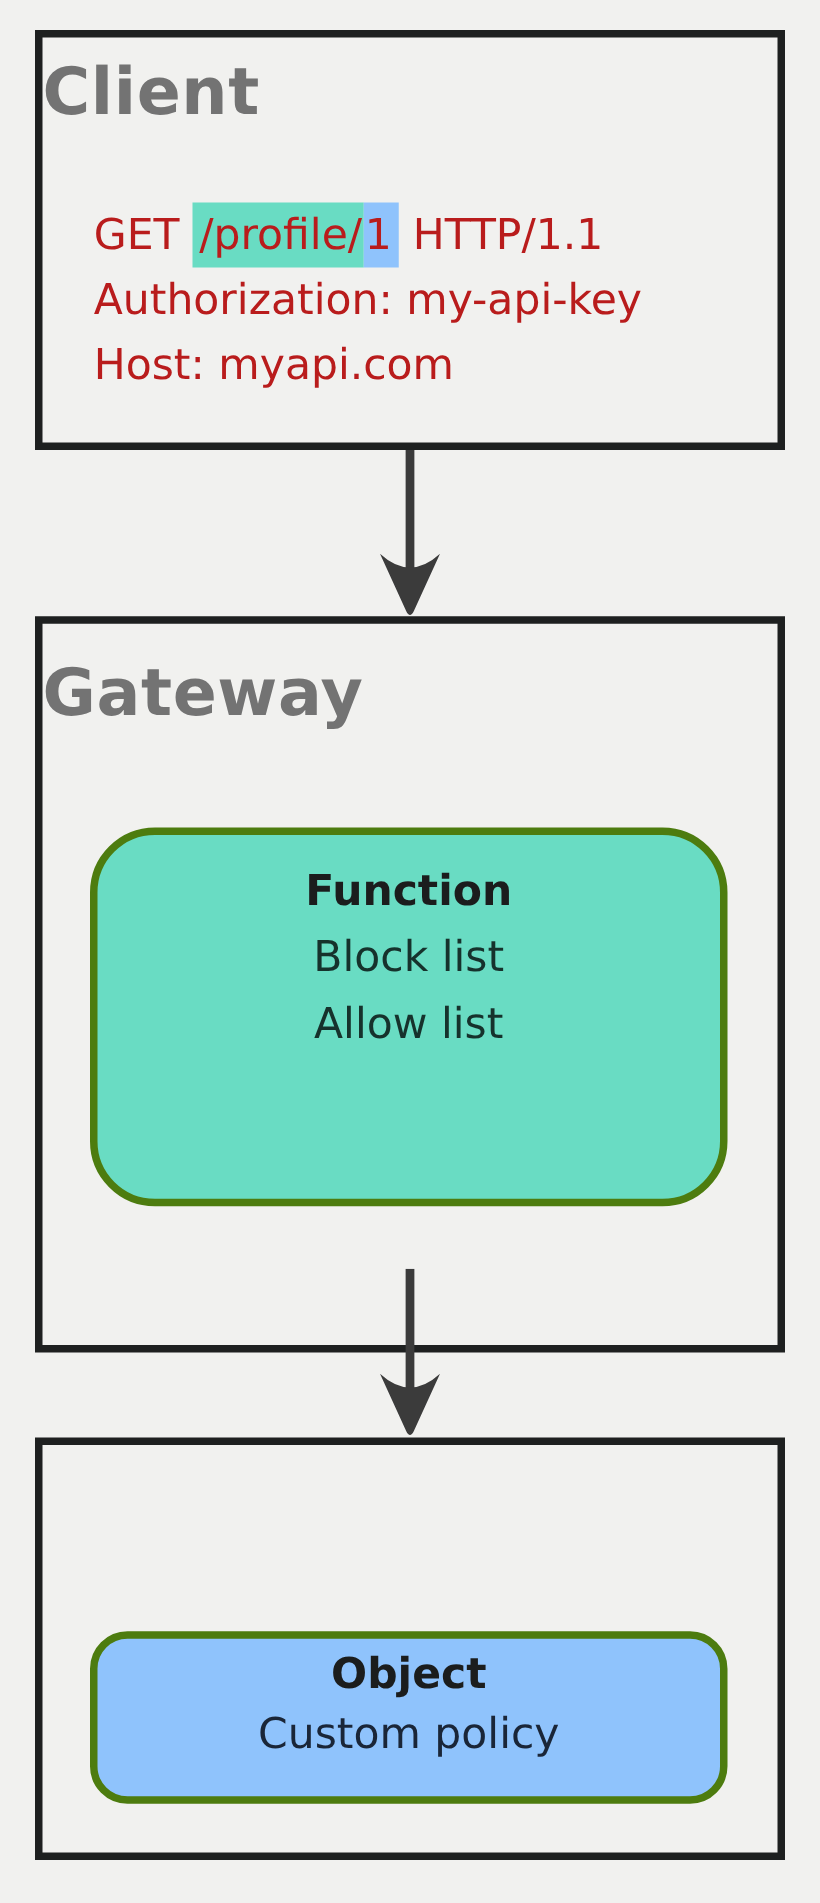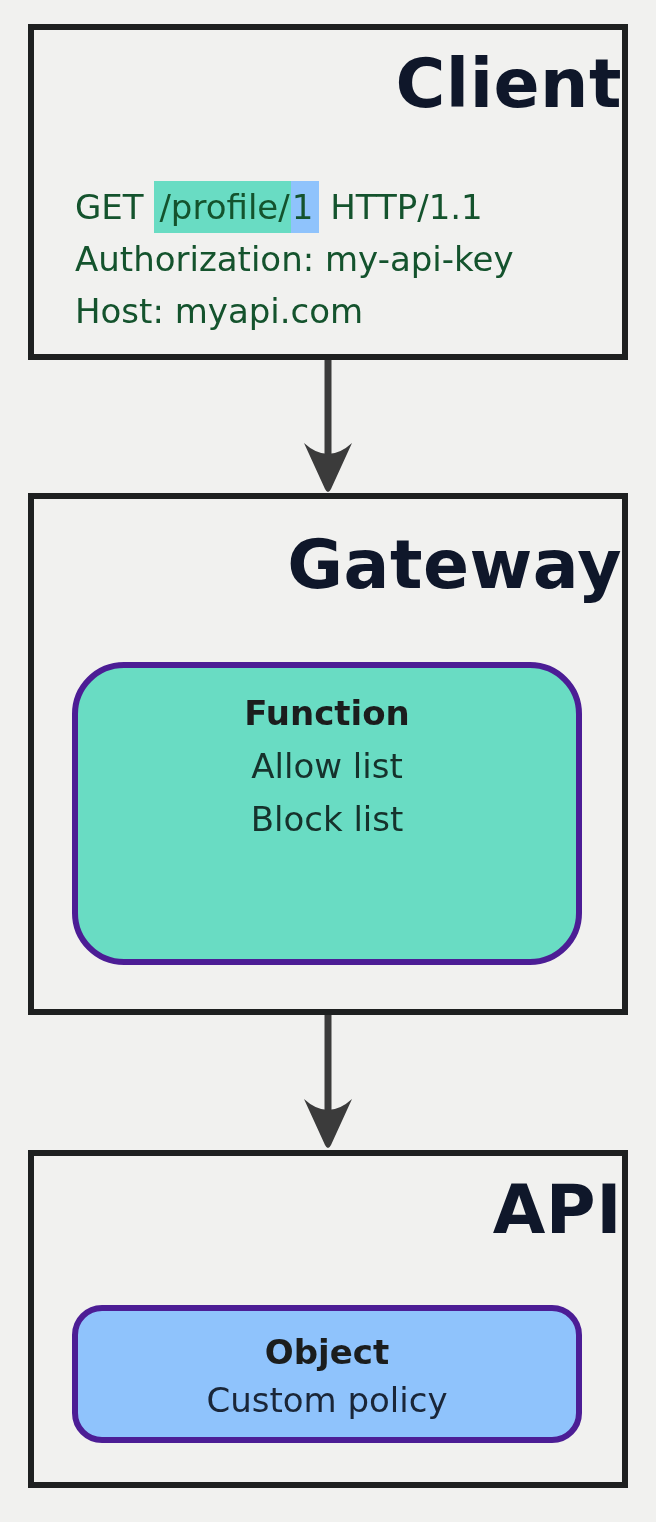--- a/index.html
+++ b/index.html
@@ -17,81 +17,81 @@
   }
   .node {
     position: absolute;
     left: 28px;
     width: 600px;
     box-sizing: border-box;
     border: 6px solid #1e2020;
     background: #f1f1ef;
   }
   .node-client  { top: 24px;   height: 336px; }
-  .node-gateway { top: 493px;  height: 522px; }
+  .node-gateway { top: 493px;  height: 589px; }
   .node-api     { top: 1150px; height: 338px; }
 
   .node-title {
     margin: 0;
-    text-align: right;
-    font-size: 68px;
+    text-align: left;
+    font-size: 52px;
     font-weight: bold;
-    color: #0f172a;
+    color: #737373;
     letter-spacing: 0.5px;
   }
   .node-client  .node-title { margin-top: 14px; }
   .node-gateway .node-title { margin-top: 26px; }
   .node-api     .node-title { margin-top: 14px; }
 
   .request {
     margin: 58px 20px 0 41px;
     font-size: 34px;
     line-height: 52px;
-    color: #14532d;
+    color: #b91c1c;
     white-space: nowrap;
   }
   .hl {
     display: inline-block;
     line-height: 40px;
   }
   .hl-teal {
     background: #69dcc3;
     padding: 6px 1px 6px 5px;
   }
   .hl-blue {
     background: #8fc3fc;
     padding: 6px 6px 6px 1px;
   }
 
   .pill {
     position: absolute;
     left: 38px;
     width: 510px;
     box-sizing: border-box;
-    border: 6px solid #4c1d95;
+    border: 6px solid #4d7c0f;
     text-align: center;
     font-size: 34px;
   }
   .pill-function {
     top: 163px;
     height: 303px;
     border-radius: 52px;
     background: #69dcc3;
     color: #16322c;
     line-height: 53px;
     padding-top: 19px;
   }
   .pill-object {
     top: 149px;
     height: 138px;
     border-radius: 30px;
     background: #8fc3fc;
     color: #1a2638;
     line-height: 48px;
-    padding-top: 17px;
+    padding-top: 4px;
   }
   .pill-title {
     font-weight: bold;
     color: #1b1d1d;
   }
 
   .arrow {
     position: absolute;
     left: 296px;
   }
@@ -114,31 +114,30 @@
 
   <svg class="arrow arrow-1" width="64" height="135" viewBox="0 0 64 135">
     <line x1="32" y1="0" x2="32" y2="96" stroke="#3b3b3b" stroke-width="7"></line>
     <path d="M8,83 Q32,105 56,83 L35,129 Q32,135 29,129 Z" fill="#3b3b3b"></path>
   </svg>
 
   <section class="node node-gateway">
     <h2 class="node-title">Gateway</h2>
     <div class="pill pill-function">
       <div class="pill-title">Function</div>
+      <div>Block list</div>
       <div>Allow list</div>
-      <div>Block list</div>
     </div>
   </section>
 
   <svg class="arrow arrow-2" width="64" height="136" viewBox="0 0 64 136">
     <line x1="32" y1="0" x2="32" y2="97" stroke="#3b3b3b" stroke-width="7"></line>
     <path d="M8,84 Q32,106 56,84 L35,130 Q32,136 29,130 Z" fill="#3b3b3b"></path>
   </svg>
 
   <section class="node node-api">
-    <h2 class="node-title">API</h2>
     <div class="pill pill-object">
       <div class="pill-title">Object</div>
       <div>Custom policy</div>
     </div>
   </section>
 
 </div>
 
 </body></html>

